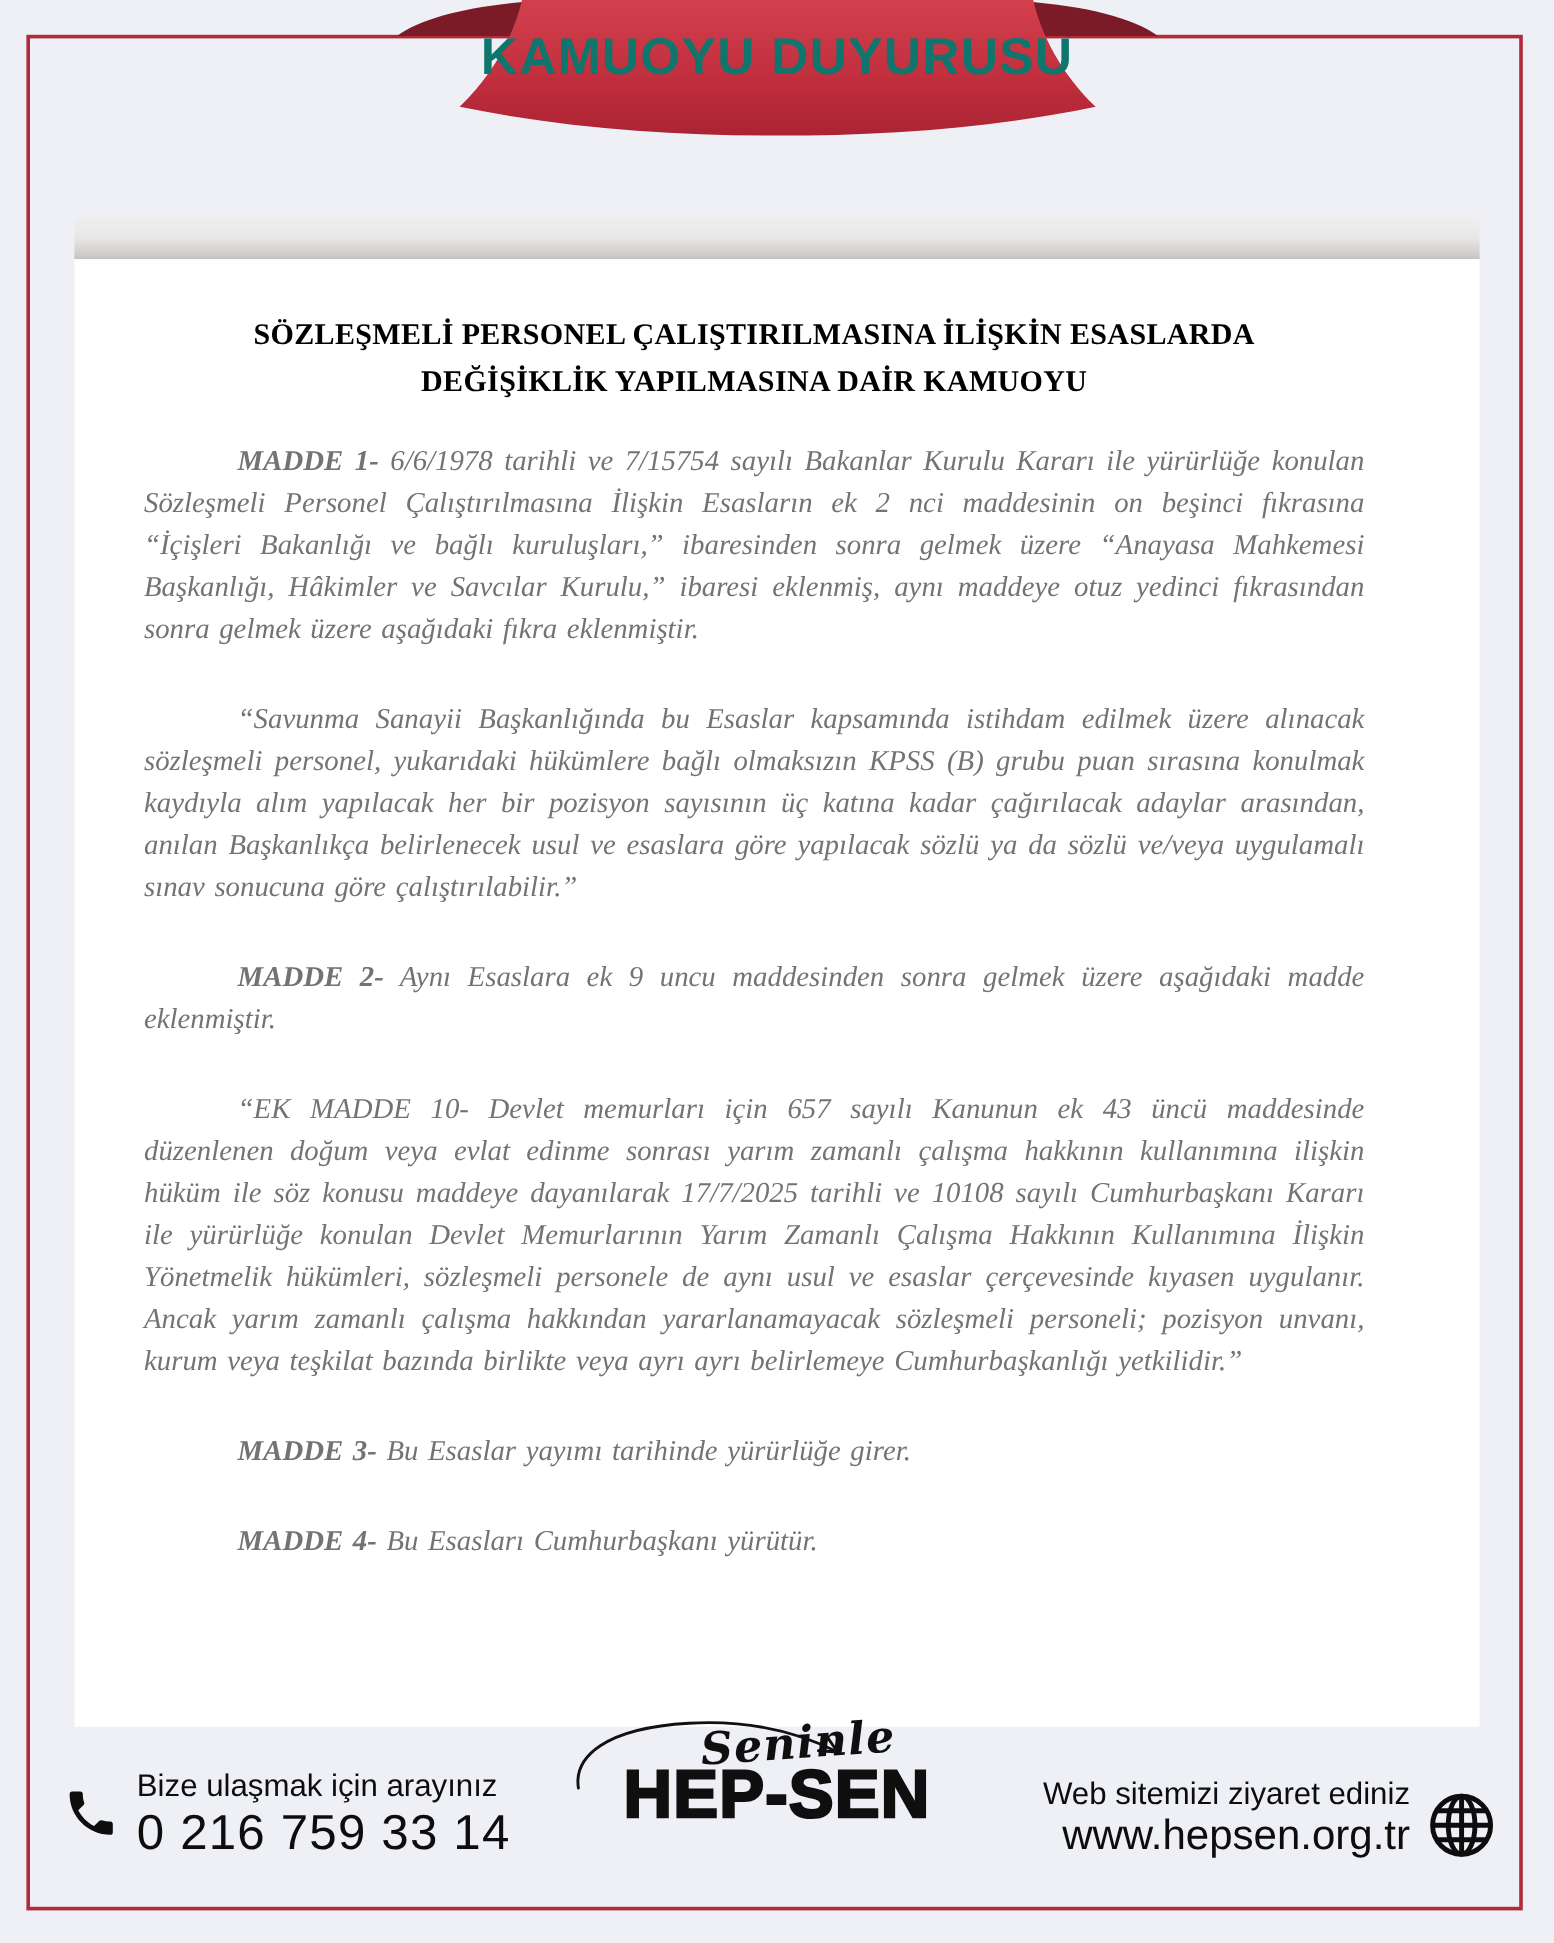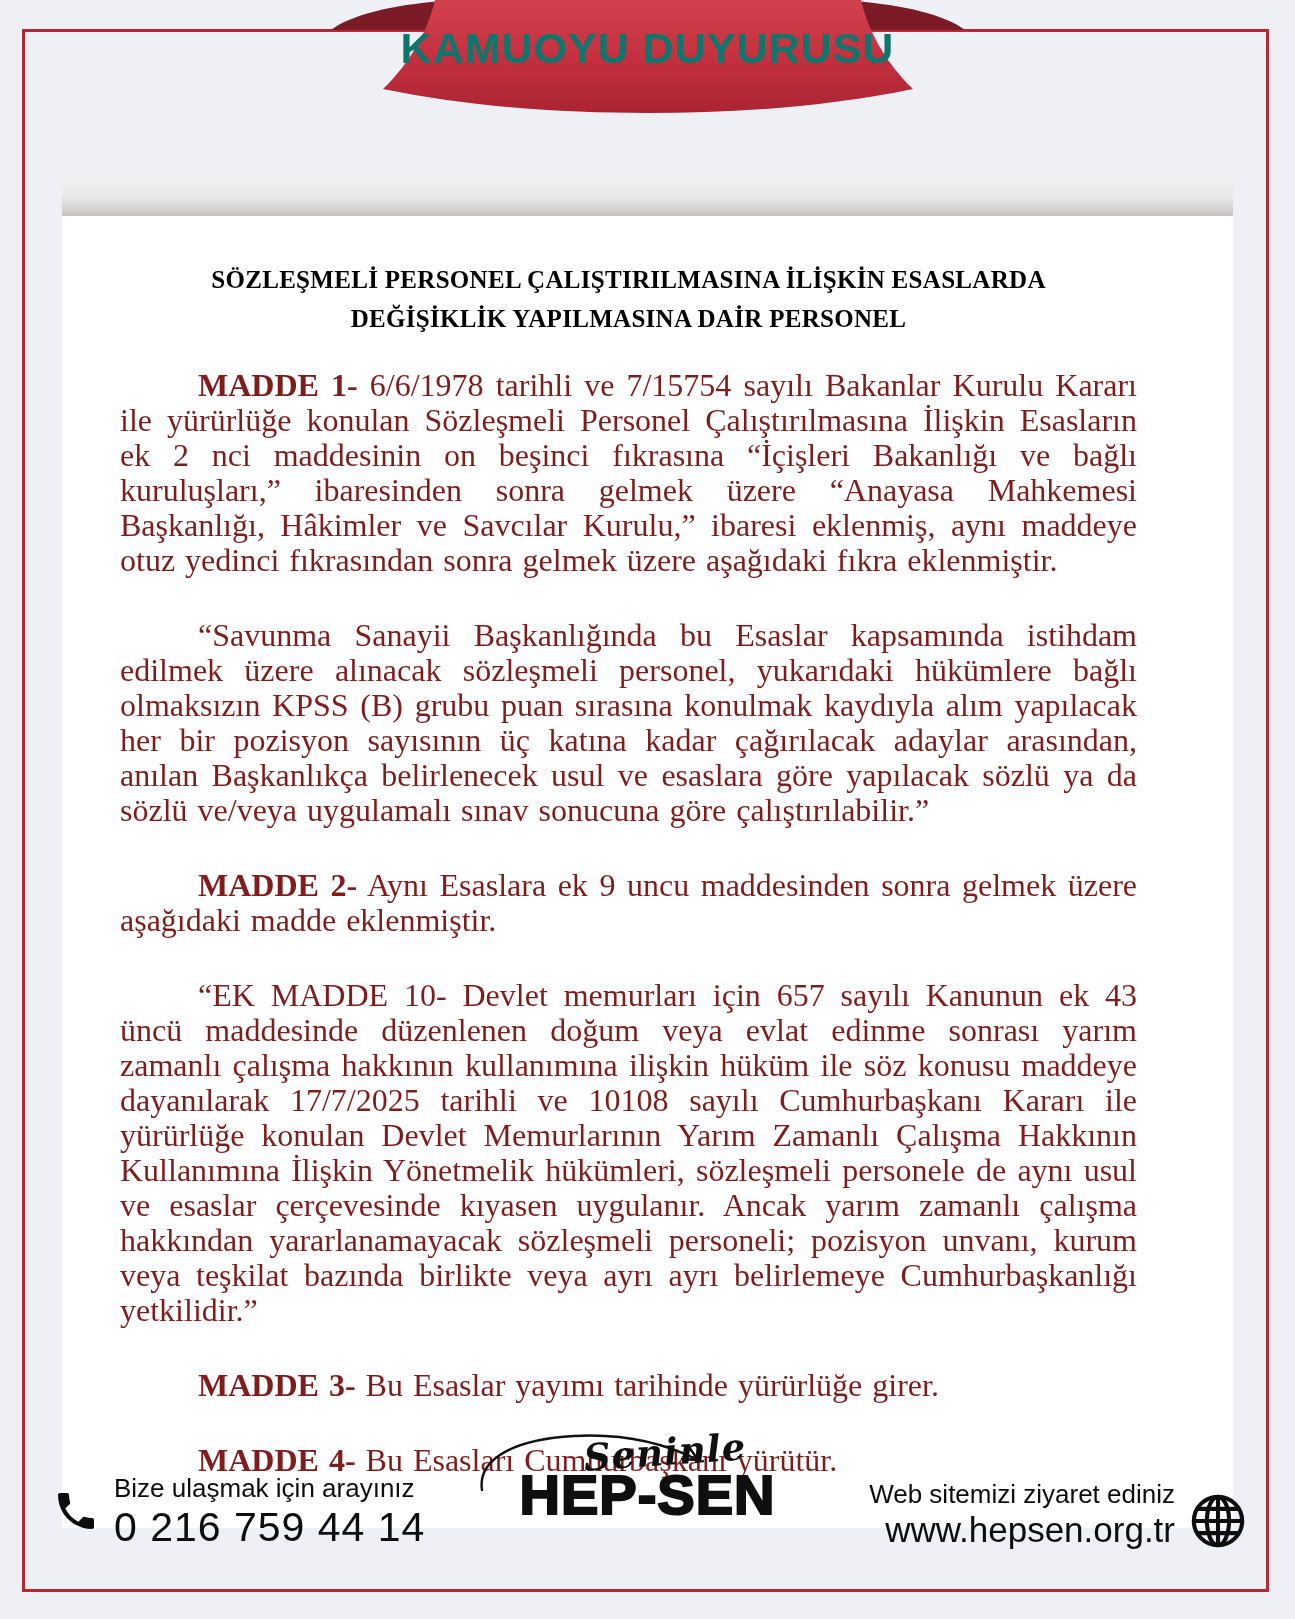--- a/index.html
+++ b/index.html
@@ -33,23 +33,24 @@
   .doc-page{
     background:#ffffff;box-sizing:border-box;
     padding:44px 96px 10px 58px;min-height:1223px;
   }
   .doc-title{
     font-family:"Liberation Serif",serif;font-weight:bold;
     font-size:25px;line-height:39px;text-align:center;color:#000000;
     margin:0 0 30px 0;letter-spacing:0.3px;
   }
   .doc-p{
-    font-family:"Liberation Serif",serif;font-size:32px;line-height:35px;
-    color:#7f1d1d;text-align:justify;text-indent:78px;margin:0 0 40px 0;
+    font-family:"Liberation Serif",serif;font-size:24px;line-height:35px;
+    color:#737373;text-align:justify;text-indent:78px;margin:0 0 40px 0;
     word-spacing:2px;
+    font-style:italic;
   }
   .doc-p .lead{font-weight:bold;}
   
   .footer-left{
     position:absolute;left:52px;top:1472px;z-index:2;
     display:flex;align-items:center;gap:14px;color:#0d0d0d;
   }
   .footer-left .texts{display:flex;flex-direction:column;}
   .phone-label{font-size:26px;line-height:32px;}
   .phone-number{font-size:41px;line-height:46px;letter-spacing:1px;}
@@ -101,21 +102,21 @@
     <path d="M 112 0 L 538 0 C 545 30 562 62 590 89 C 502 107 412 113 325 113 C 238 113 148 107 60 89 C 88 62 105 30 112 0 Z" fill="url(#ribGrad2)"></path>
   </svg>
   <div class="ribbon-text">KAMUOYU DUYURUSU</div>
 </div>
 
 <div class="doc">
   <div class="doc-band"></div>
   <div class="doc-page">
     <div class="doc-title">
       <div>SÖZLEŞMELİ PERSONEL ÇALIŞTIRILMASINA İLİŞKİN ESASLARDA</div>
-      <div>DEĞİŞİKLİK YAPILMASINA DAİR PERSONEL</div>
+      <div>DEĞİŞİKLİK YAPILMASINA DAİR KAMUOYU</div>
     </div>
 
     <p class="doc-p"><span class="lead">MADDE 1-</span><span> 6/6/1978 tarihli ve 7/15754 sayılı Bakanlar Kurulu Kararı ile yürürlüğe konulan Sözleşmeli Personel Çalıştırılmasına İlişkin Esasların ek 2 nci maddesinin on beşinci fıkrasına “İçişleri Bakanlığı ve bağlı kuruluşları,” ibaresinden sonra gelmek üzere “Anayasa Mahkemesi Başkanlığı, Hâkimler ve Savcılar Kurulu,” ibaresi eklenmiş, aynı maddeye otuz yedinci fıkrasından sonra gelmek üzere aşağıdaki fıkra eklenmiştir.</span></p>
 
     <p class="doc-p"><span class="lead"></span><span>“Savunma Sanayii Başkanlığında bu Esaslar kapsamında istihdam edilmek üzere alınacak sözleşmeli personel, yukarıdaki hükümlere bağlı olmaksızın KPSS (B) grubu puan sırasına konulmak kaydıyla alım yapılacak her bir pozisyon sayısının üç katına kadar çağırılacak adaylar arasından, anılan Başkanlıkça belirlenecek usul ve esaslara göre yapılacak sözlü ya da sözlü ve/veya uygulamalı sınav sonucuna göre çalıştırılabilir.”</span></p>
 
     <p class="doc-p"><span class="lead">MADDE 2-</span><span> Aynı Esaslara ek 9 uncu maddesinden sonra gelmek üzere aşağıdaki madde eklenmiştir.</span></p>
 
     <p class="doc-p"><span class="lead"></span><span>“EK MADDE 10- Devlet memurları için 657 sayılı Kanunun ek 43 üncü maddesinde düzenlenen doğum veya evlat edinme sonrası yarım zamanlı çalışma hakkının kullanımına ilişkin hüküm ile söz konusu maddeye dayanılarak 17/7/2025 tarihli ve 10108 sayılı Cumhurbaşkanı Kararı ile yürürlüğe konulan Devlet Memurlarının Yarım Zamanlı Çalışma Hakkının Kullanımına İlişkin Yönetmelik hükümleri, sözleşmeli personele de aynı usul ve esaslar çerçevesinde kıyasen uygulanır. Ancak yarım zamanlı çalışma hakkından yararlanamayacak sözleşmeli personeli; pozisyon unvanı, kurum veya teşkilat bazında birlikte veya ayrı ayrı belirlemeye Cumhurbaşkanlığı yetkilidir.”</span></p>
 
@@ -124,21 +125,21 @@
     <p class="doc-p"><span class="lead">MADDE 4-</span><span> Bu Esasları Cumhurbaşkanı yürütür.</span></p>
   </div>
 </div>
 
 <div class="footer-left">
   <svg class="icon" width="48" height="48" viewBox="0 0 24 24">
     <path fill="#0d0d0d" d="M6.62 10.79c1.44 2.83 3.76 5.14 6.59 6.59l2.2-2.2c.27-.27.67-.36 1.02-.24 1.12.37 2.33.57 3.57.57.55 0 1 .45 1 1V20c0 .55-.45 1-1 1-9.39 0-17-7.61-17-17 0-.55.45-1 1-1h3.5c.55 0 1 .45 1 1 0 1.25.2 2.45.57 3.57.11.35.03.74-.25 1.02l-2.2 2.2z"></path>
   </svg>
   <div class="texts">
     <span class="phone-label">Bize ulaşmak için arayınız</span>
-    <span class="phone-number">0 216 759 44 14</span>
+    <span class="phone-number">0 216 759 33 14</span>
   </div>
 </div>
 
 <div class="footer-center">
   <svg class="logo-swoosh icon" width="250" height="62" viewBox="0 0 250 62">
     <path d="M6 60 C2 34 28 10 98 6 C150 3 190 14 222 30" fill="none" stroke="#111" stroke-width="2.4" stroke-linecap="round"></path>
     <path d="M222 30 L206 29 M222 30 L213 17" fill="none" stroke="#111" stroke-width="2.4" stroke-linecap="round"></path>
   </svg>
   <div class="logo-script">Seninle</div>
   <div class="logo-main">HEP-SEN</div>

